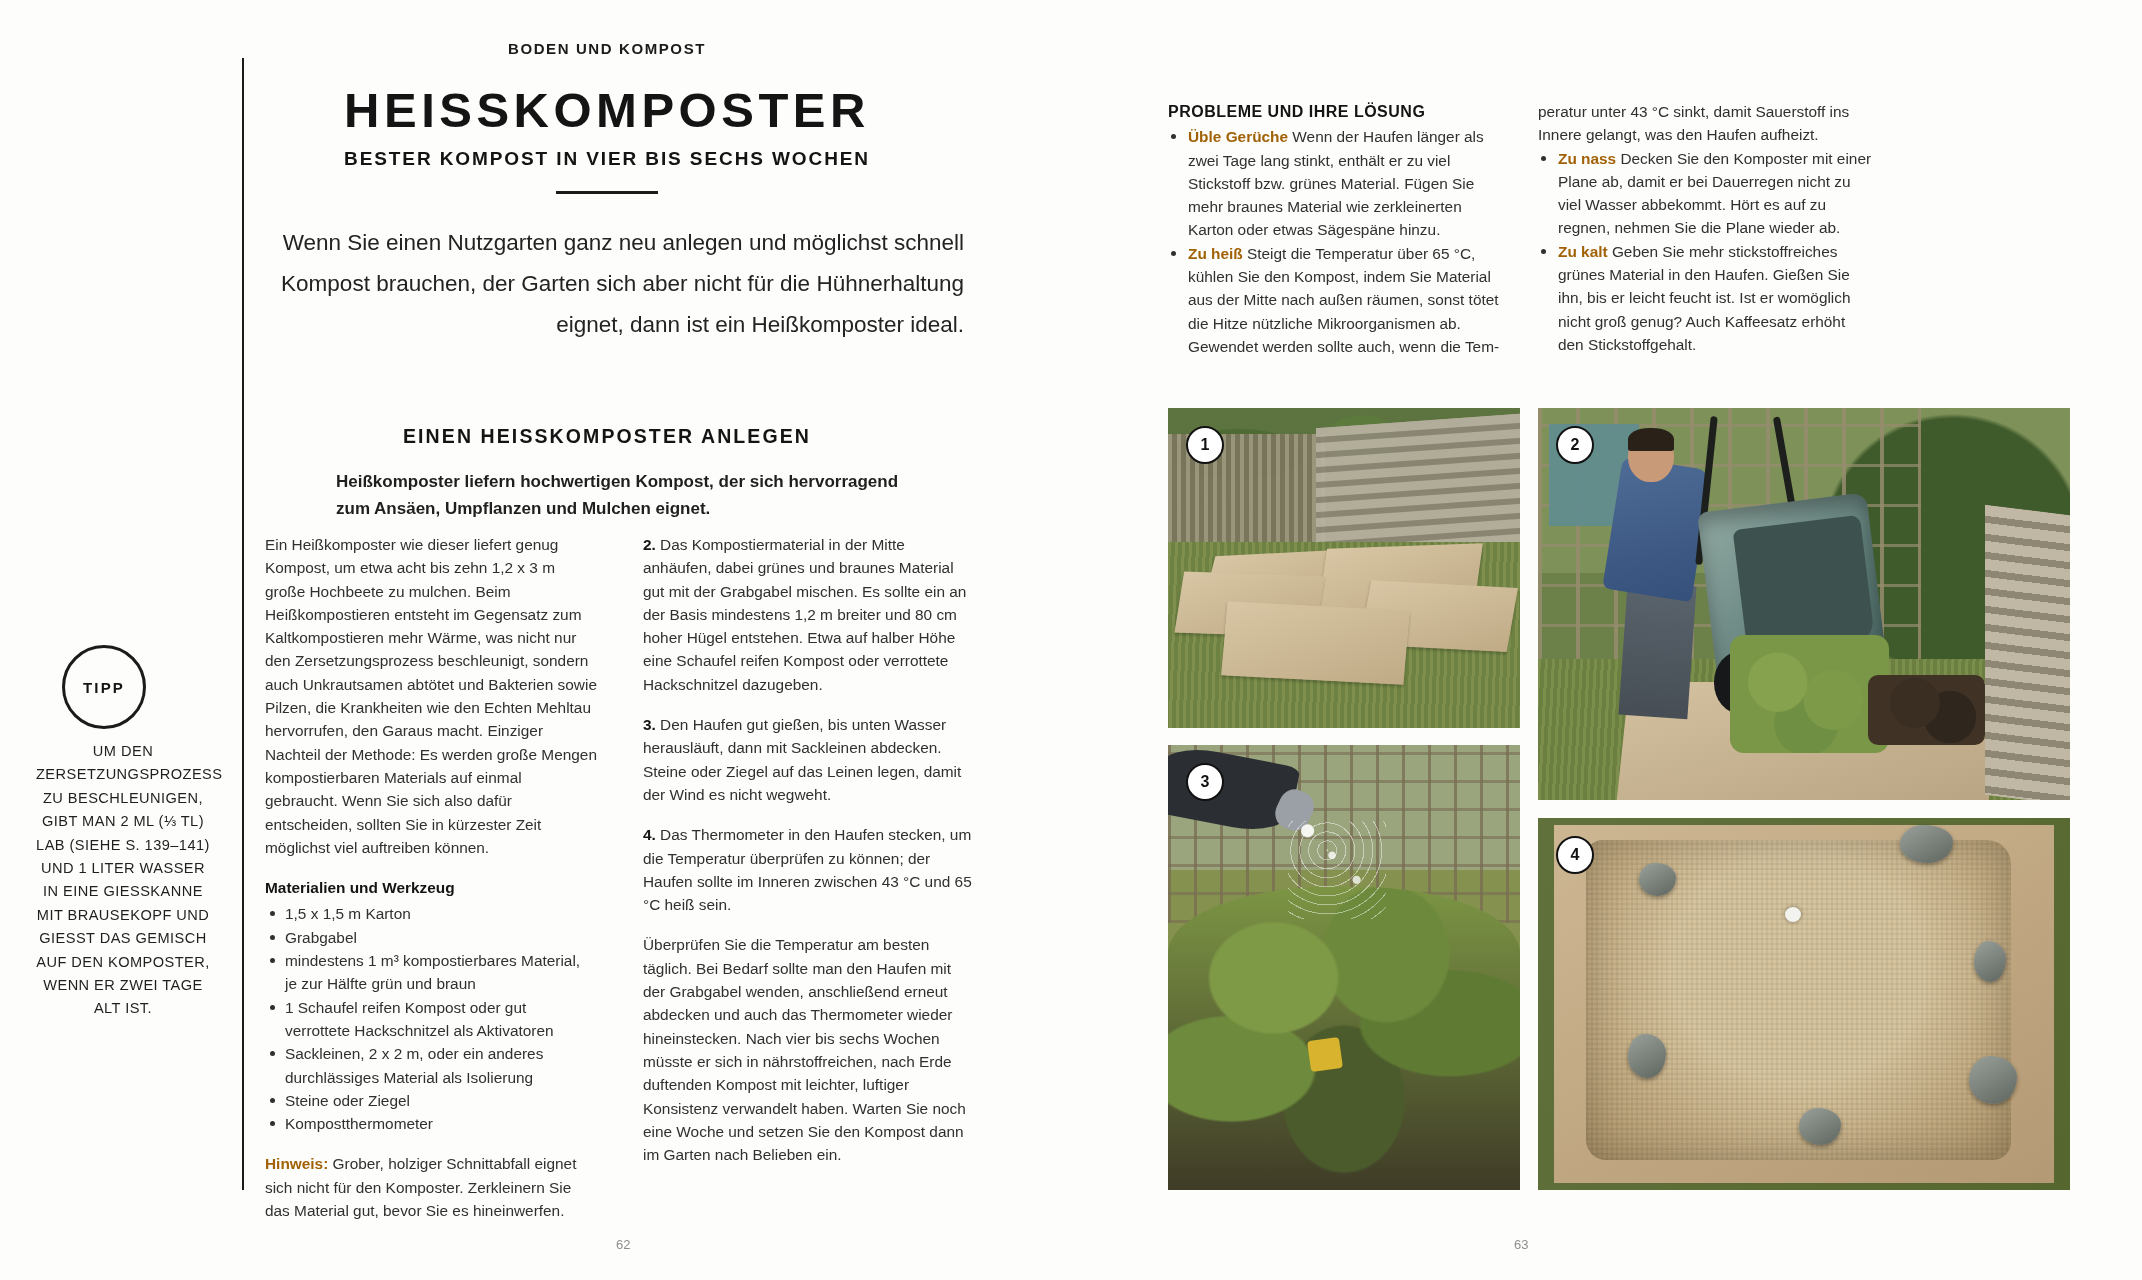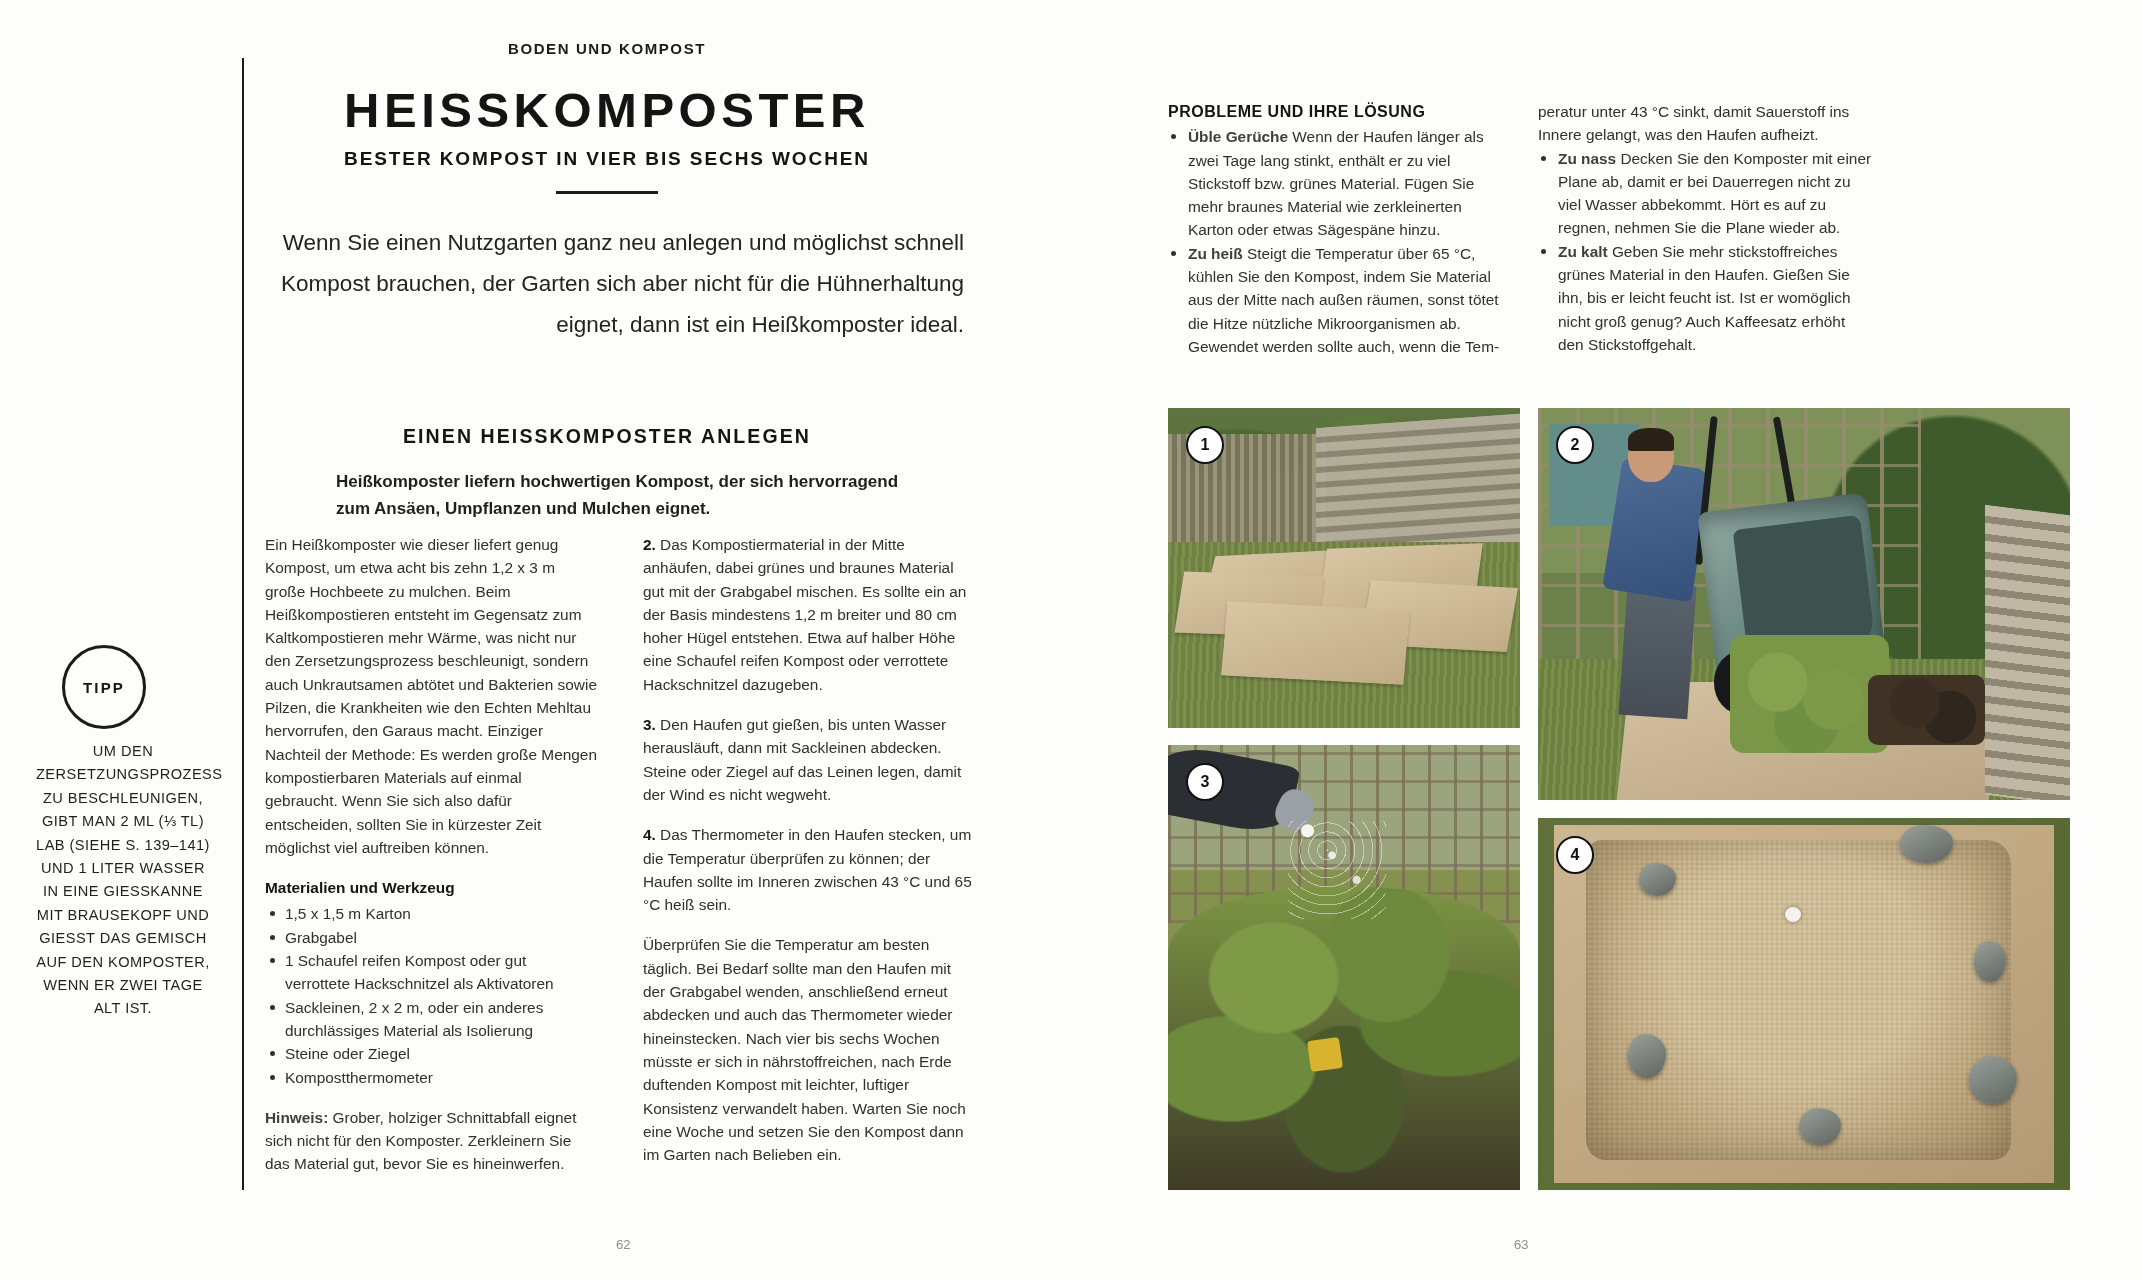--- a/index.html
+++ b/index.html
@@ -140,21 +140,21 @@
   ul.matlist li::before {
     content: "";
     position: absolute;
     left: 5px;
     top: 9px;
     width: 5px;
     height: 5px;
     border-radius: 50%;
     background: #30302f;
   }
-  .lead { font-weight: 700; color: #404040; }
+  .lead { font-weight: 700; color: #a16207; }
   .stepnum { font-weight: 700; color: #141414; }
 
   
   .tipp-badge {
     position: absolute;
     left: 62px;
     top: 645px;
     width: 78px;
     height: 78px;
     border: 3px solid #1b1b1b;
@@ -487,20 +487,21 @@
     <span>TIPP</span>
   </div>
   <div class="tipp-body">UM DEN ZERSETZUNGSPROZESS ZU BESCHLEUNIGEN, GIBT MAN 2 ML (⅓ TL) LAB (SIEHE S. 139–141) UND 1 LITER WASSER IN EINE GIESSKANNE MIT BRAUSEKOPF UND GIESST DAS GEMISCH AUF DEN KOMPOSTER, WENN ER ZWEI TAGE ALT IST.</div>
 
   <div class="col col-left">
     <p>Ein Heißkomposter wie dieser liefert genug Kompost, um etwa acht bis zehn 1,2 x 3 m große Hochbeete zu mulchen. Beim Heißkompostieren entsteht im Gegensatz zum Kaltkompostieren mehr Wärme, was nicht nur den Zersetzungsprozess beschleunigt, sondern auch Unkrautsamen abtötet und Bakterien sowie Pilzen, die Krankheiten wie den Echten Mehltau hervorrufen, den Garaus macht. Einziger Nachteil der Methode: Es werden große Mengen kompostierbaren Materials auf einmal gebraucht. Wenn Sie sich also dafür entscheiden, sollten Sie in kürzester Zeit möglichst viel auftreiben können.</p>
     <div class="matlist-head">Materialien und Werkzeug</div>
     <ul class="matlist">
       <li>1,5 x 1,5 m Karton</li>
       <li>Grabgabel</li>
+      <li>mindestens 1 m³ kompostierbares Material, je zur Hälfte grün und braun</li>
       <li>1 Schaufel reifen Kompost oder gut verrottete Hackschnitzel als Aktivatoren</li>
       <li>Sackleinen, 2 x 2 m, oder ein anderes durchlässiges Material als Isolierung</li>
       <li>Steine oder Ziegel</li>
       <li>Kompostthermometer</li>
     </ul>
     <p><span class="lead">Hinweis:</span><span> Grober, holziger Schnittabfall eignet sich nicht für den Komposter. Zerkleinern Sie das Material gut, bevor Sie es hineinwerfen.</span></p>
   </div>
 
   <div class="col col-right">
     <p><span class="stepnum">2.</span><span> Das Kompostiermaterial in der Mitte anhäufen, dabei grünes und braunes Material gut mit der Grabgabel mischen. Es sollte ein an der Basis mindestens 1,2 m breiter und 80 cm hoher Hügel entstehen. Etwa auf halber Höhe eine Schaufel reifen Kompost oder verrottete Hackschnitzel dazugeben.</span></p>

